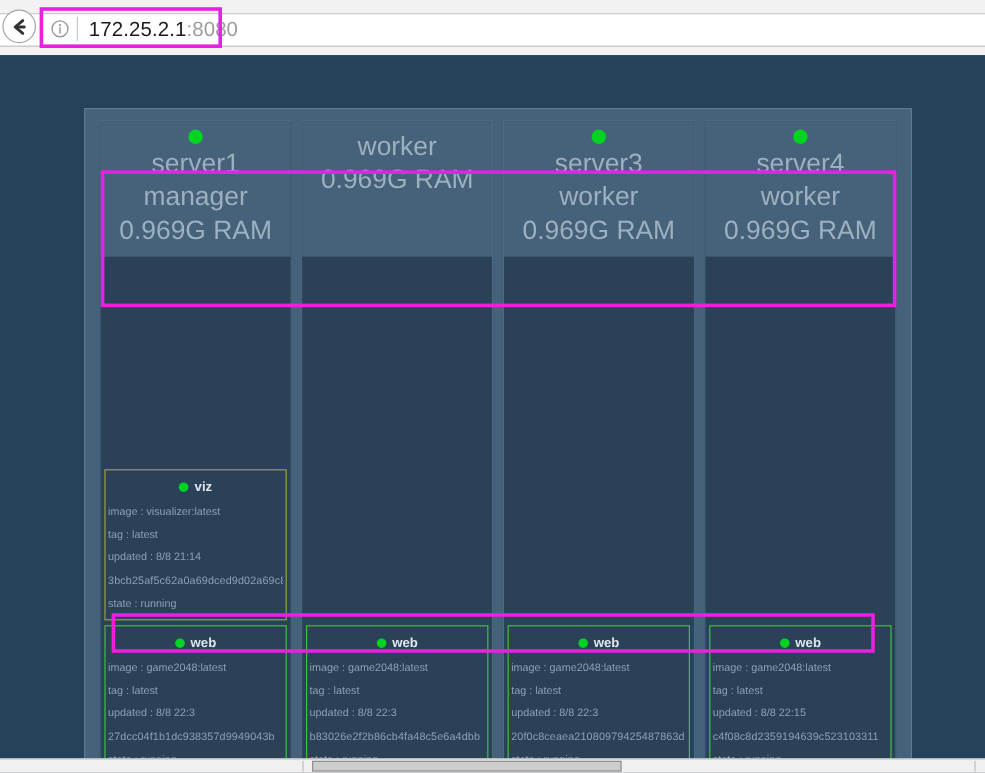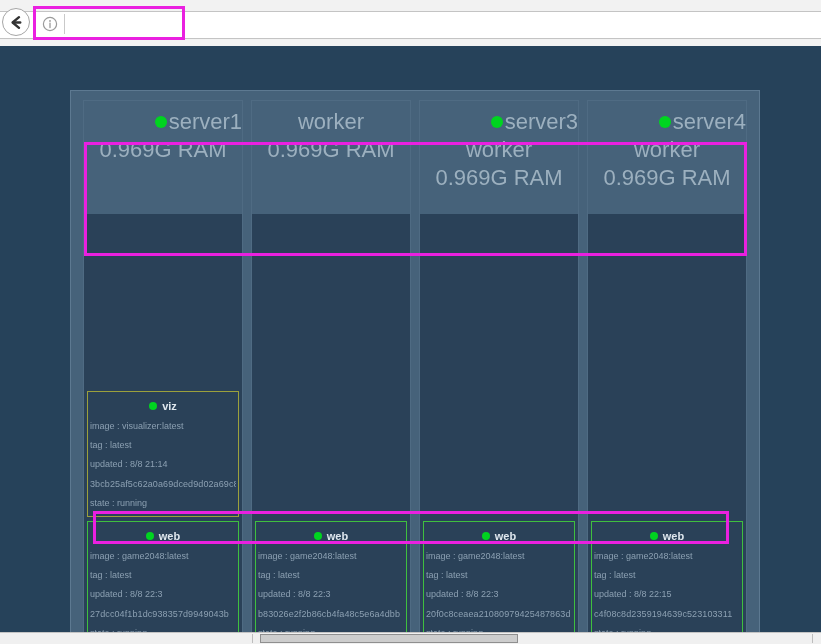--- a/index.html
+++ b/index.html
@@ -132,22 +132,23 @@
     padding-top: 7px;
     text-align: center;
     color: #9cb0bf;
     font-size: 22px;
     line-height: 28px;
     font-weight: 300;
   }
   .node-header .node-name-line {
     display: flex;
     align-items: center;
-    justify-content: flex-end;
+    justify-content: space-between;
     gap: 2px;
+    flex-direction: column;
   }
   .status-dot {
     width: 12px; height: 12px;
     border-radius: 50%;
     background: #00d420;
     display: inline-block;
     flex: none;
   }
   .node-body {
     position: relative;
@@ -262,34 +263,36 @@
   <div class="info-icon">
     <svg width="16" height="16" viewBox="0 0 16 16">
       <circle cx="8" cy="8" r="6.6" fill="none" stroke="#9a9a9a" stroke-width="1.2"></circle>
       <circle cx="8" cy="4.9" r="0.95" fill="#9a9a9a"></circle>
       <path d="M8 7.1 L8 11.6" stroke="#9a9a9a" stroke-width="1.3" stroke-linecap="round"></path>
     </svg>
   </div>
 
   <div class="url-sep"></div>
 
+  <div class="url-text"><span>172.25.2.1</span><span class="url-port">:8080</span></div>
 
   <div class="url-highlight"></div>
 </div>
 
 <div class="page-viewport">
 
   <div class="swarm-panel">
     <div class="nodes-row" id="nodes-row">
         <div class="node">
           <div class="node-header">
             <div class="node-name-line">
               <span class="status-dot" style="background: rgb(0, 212, 32);"></span>
               <span>server1</span>
             </div>
+            <div>manager</div>
             <div>0.969G RAM</div>
           </div>
           <div class="node-body">
             <div class="container-stack">
               <div class="ctr-card viz-card" style="border-color: rgb(156, 160, 60);">
                 <div class="ctr-title">
                   <span class="ctr-dot"></span>
                   <span>viz</span>
                 </div>
                 <div class="ctr-line">image : visualizer:latest</div>

